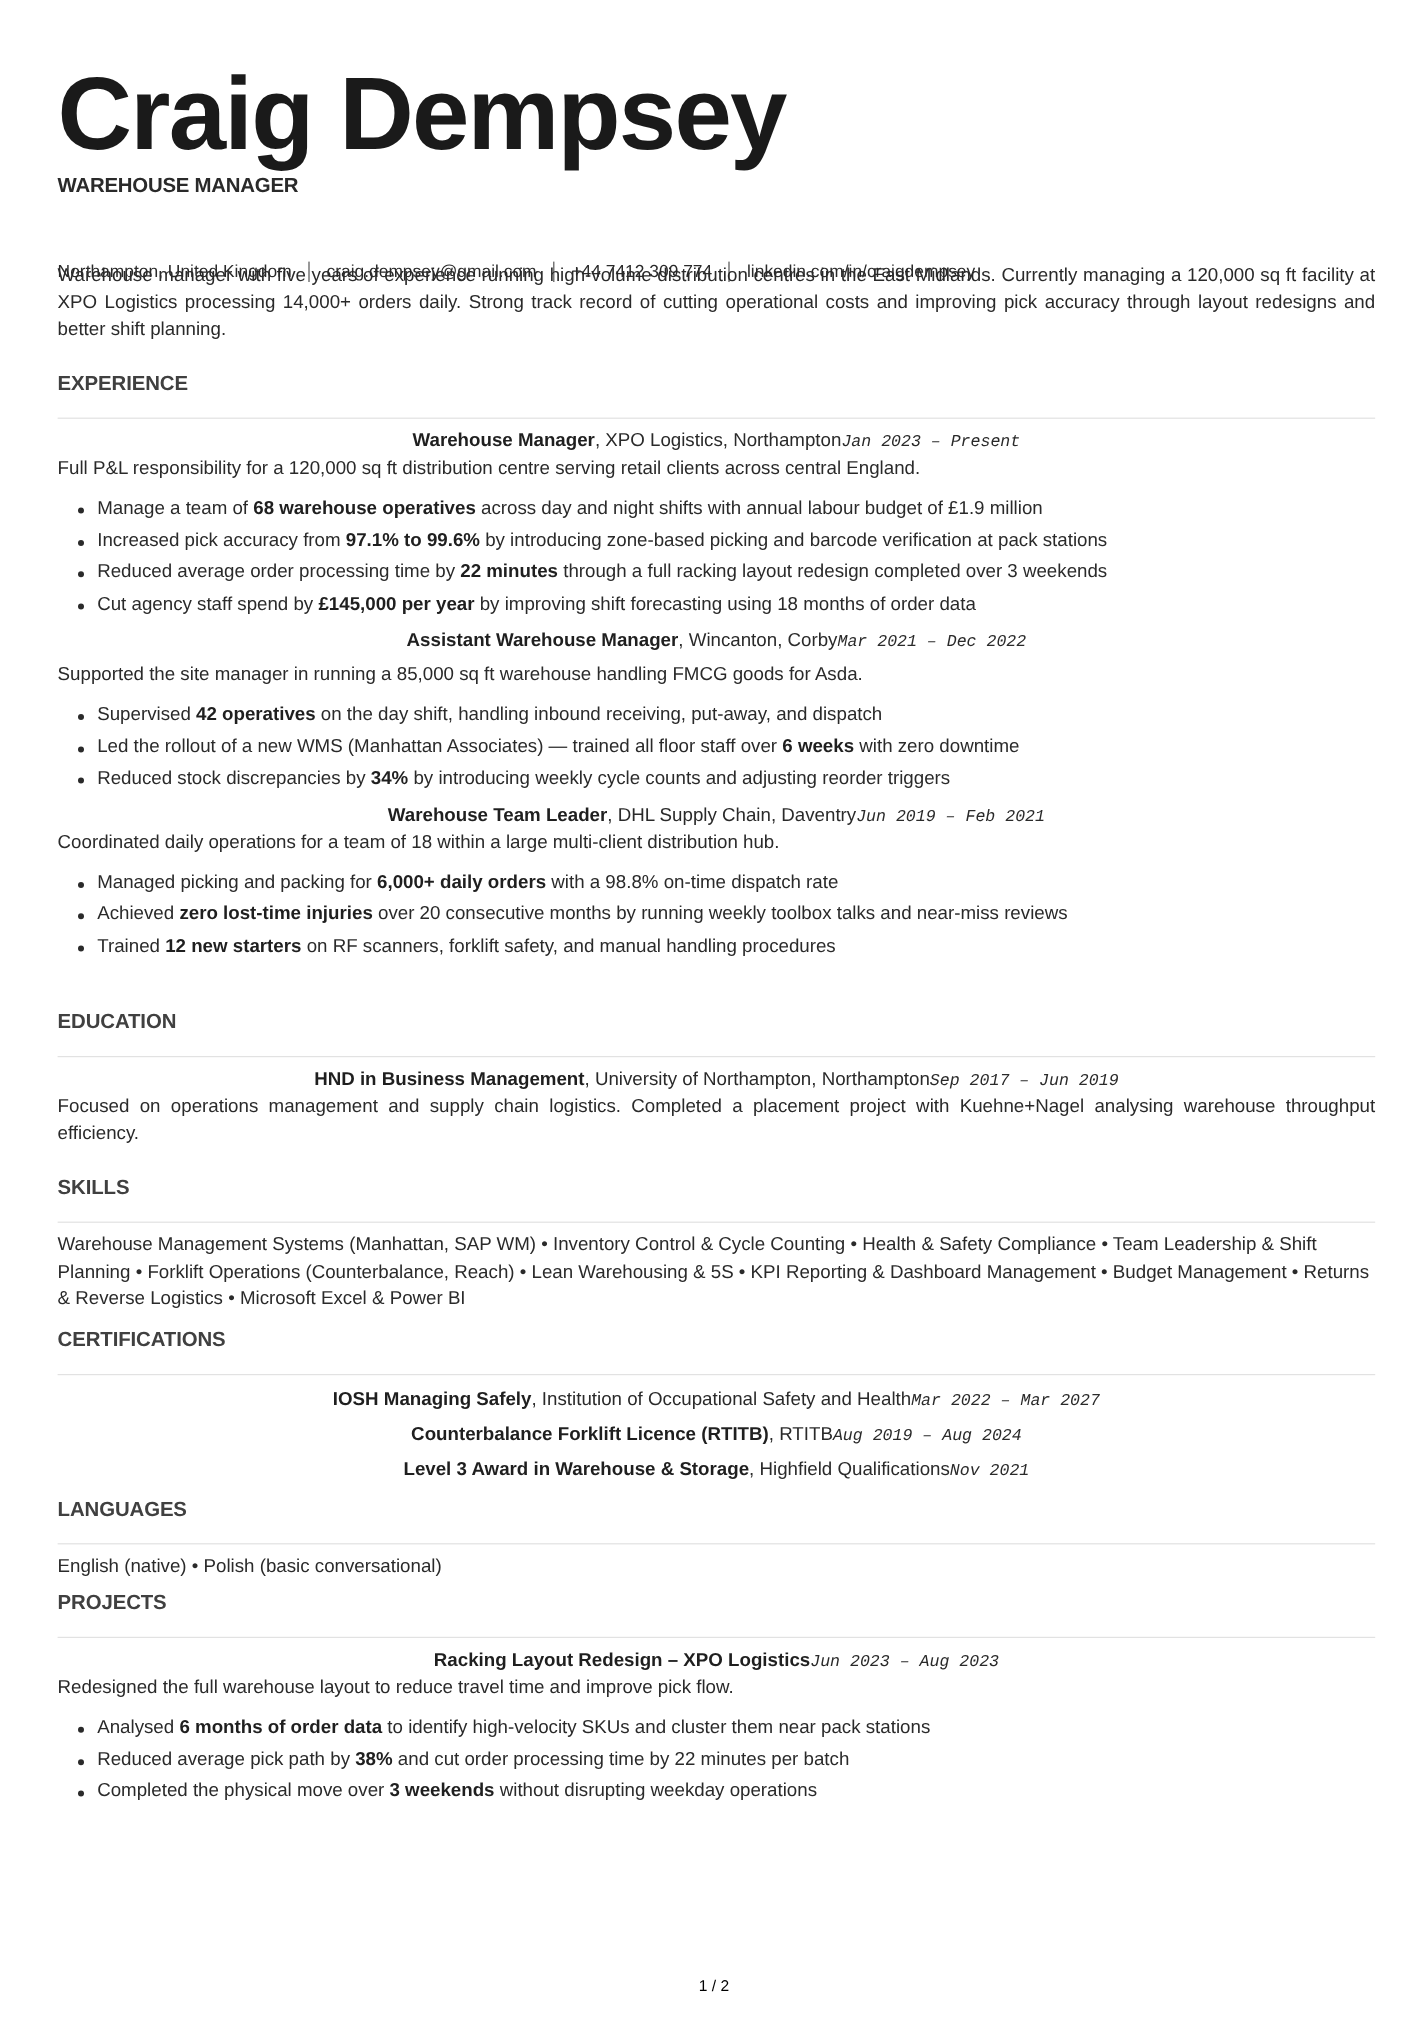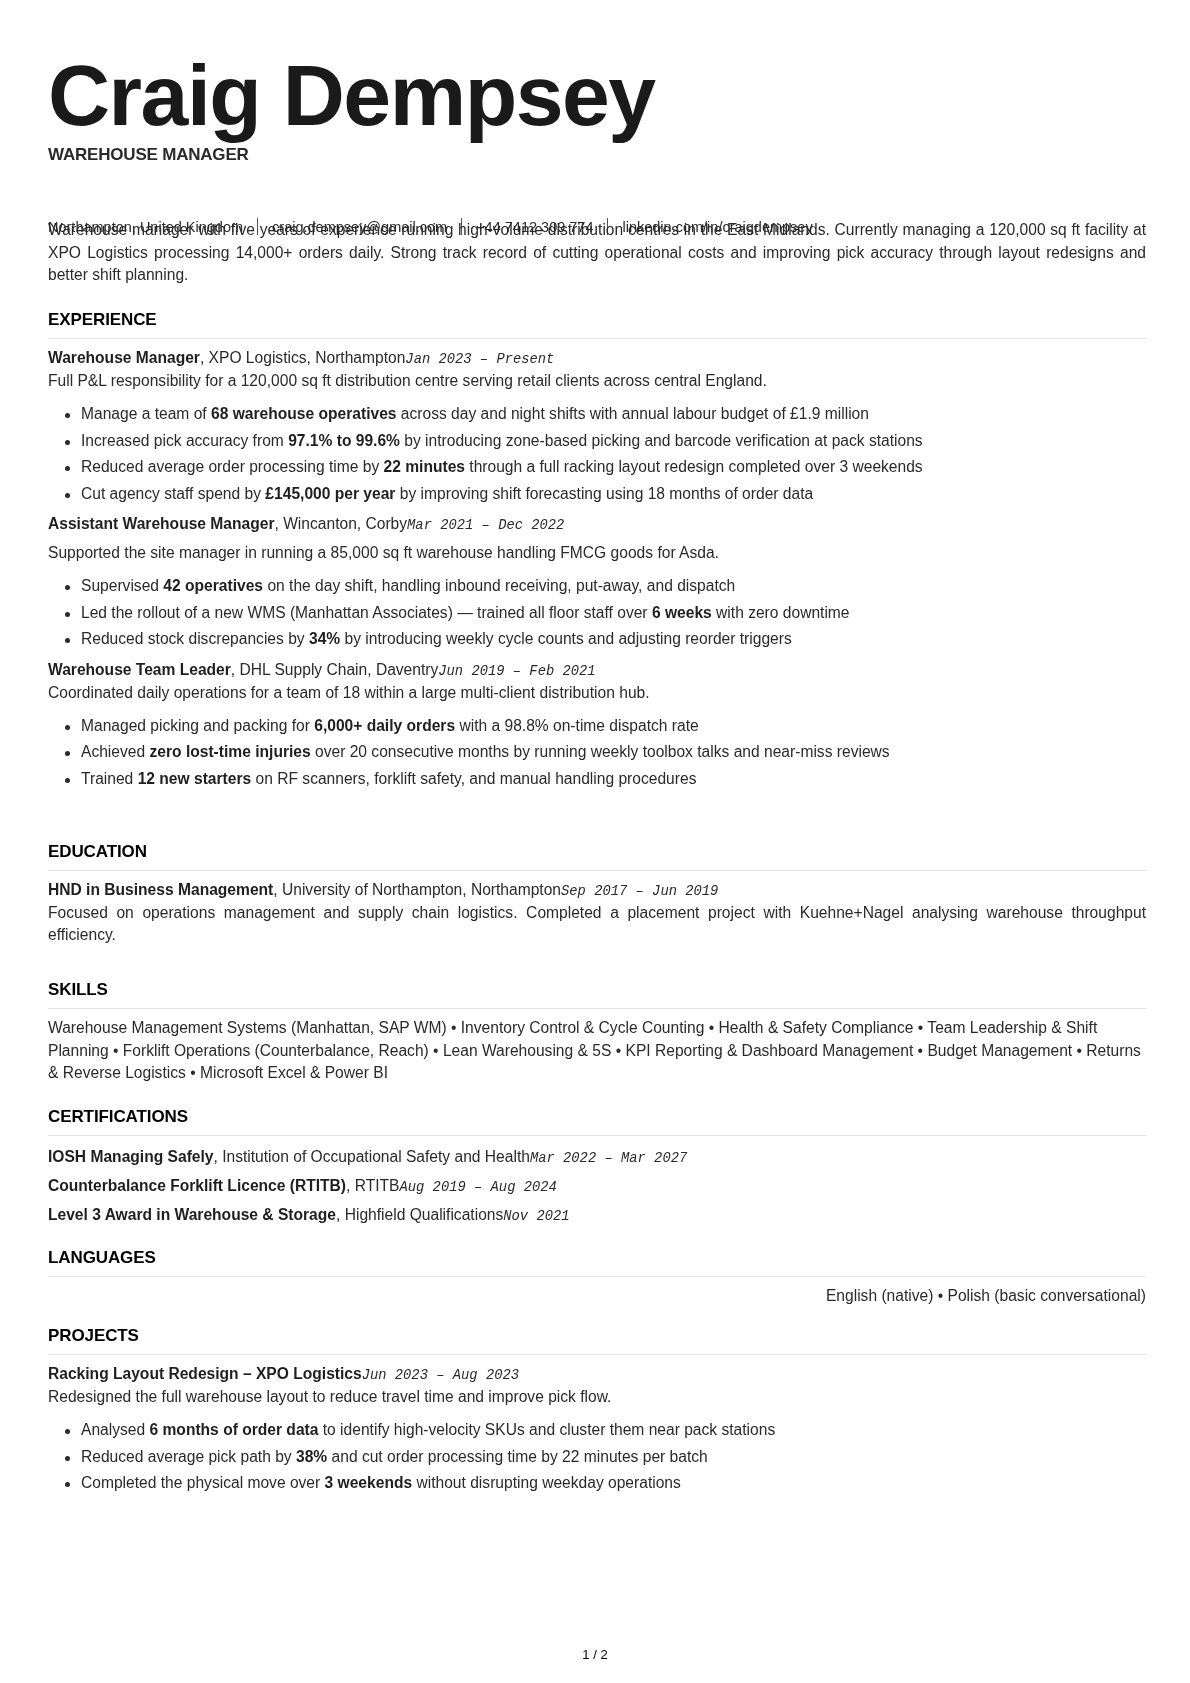--- a/index.html
+++ b/index.html
@@ -26,24 +26,24 @@
     white-space: nowrap;
     margin-top: 38px;
   }
   .contact .sep { display: inline-block; width: 1px; height: 17px; background: #555; margin: 0 14px; }
   .summary {
     position: absolute; left: 0; top: 219px; width: 1098px;
     font-size: 15.6px; line-height: 22.5px; color: #2a2a2a;
   }
   .section { position: absolute; left: 0; width: 1098px; }
   .section-title {
-    font-size: 17px; font-weight: 700; color: #000000; letter-spacing: -0.1px;
-    padding-bottom: 8px; border-bottom: 1px solid #e2e2e2;
+    font-size: 17px; font-weight: 700; color: #404040; letter-spacing: -0.1px;
+    padding-bottom: 18px; border-bottom: 1px solid #e2e2e2;
   }
-  .entry-head { display: flex; justify-content: flex-start; align-items: baseline; font-size: 15.6px; color: #2a2a2a; }
+  .entry-head { display: flex; justify-content: center; align-items: baseline; font-size: 15.6px; color: #2a2a2a; }
   .entry-head b { font-weight: 700; color: #1f1f1f; }
   .date { font-style: italic; font-size: 13.8px; color: #2a2a2a; white-space: nowrap; font-family: Liberation Mono, monospace; }
   .desc { font-size: 15.6px; color: #2a2a2a; line-height: 22px; }
   ul.bullets { list-style: none; margin-top: 9px; }
   ul.bullets li {
     position: relative; padding-left: 33px; font-size: 15.6px; line-height: 26.5px; color: #2a2a2a;
   }
   ul.bullets li::before {
     content: ""; position: absolute; left: 17px; top: 12px;
     width: 5px; height: 5px; border-radius: 50%; background: #2a2a2a;
@@ -144,21 +144,21 @@
       <span class="date">Aug 2019 – Aug 2024</span>
     </div>
     <div class="entry-head" style="margin-top:11px;">
       <span><b>Level 3 Award in Warehouse &amp; Storage</b><span>, Highfield Qualifications</span></span>
       <span class="date">Nov 2021</span>
     </div>
   </div>
 
   <div class="section" style="top:1248px;">
     <div class="section-title">LANGUAGES</div>
-    <div class="desc" style="margin-top:8px;text-align:right;">English (native) • Polish (basic conversational)</div>
+    <div class="desc" style="margin-top:8px;">English (native) • Polish (basic conversational)</div>
   </div>
 
   <div class="section" style="top:1326px;">
     <div class="section-title">PROJECTS</div>
     <div class="entry-head" style="margin-top:10px;">
       <b>Racking Layout Redesign – XPO Logistics</b>
       <span class="date">Jun 2023 – Aug 2023</span>
     </div>
     <div class="desc" style="margin-top:3px;">Redesigned the full warehouse layout to reduce travel time and improve pick flow.</div>
     <ul class="bullets">

